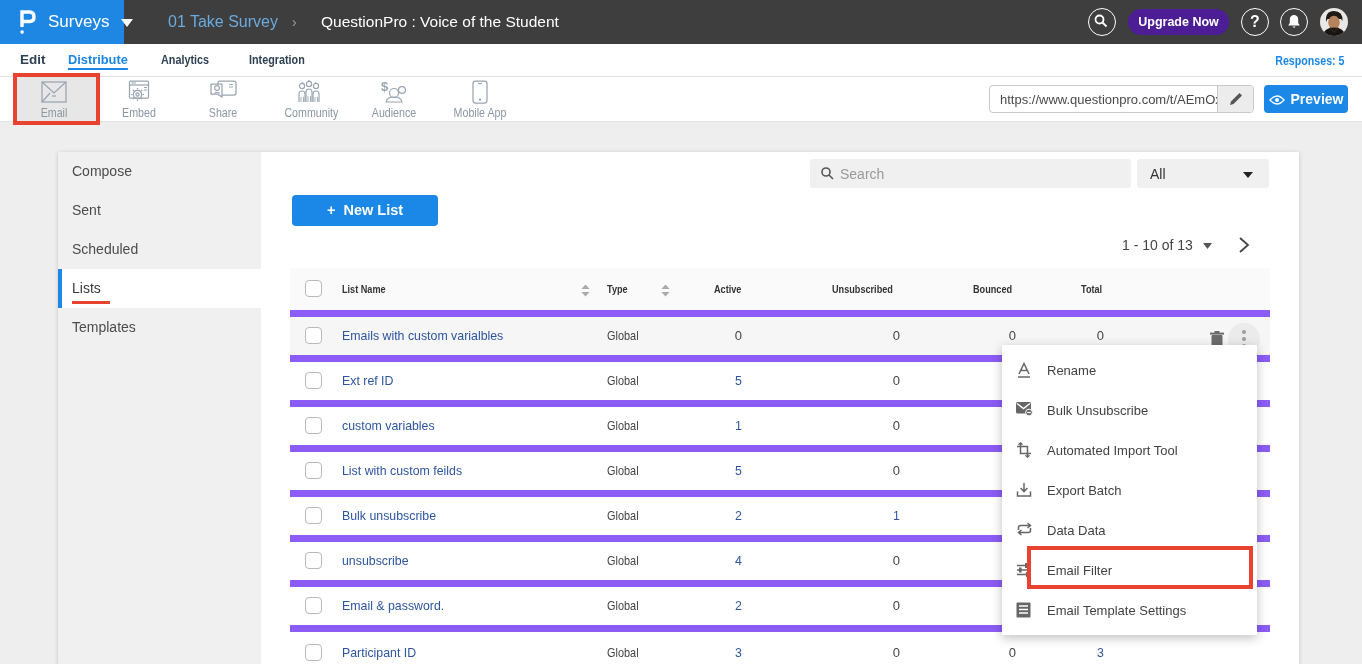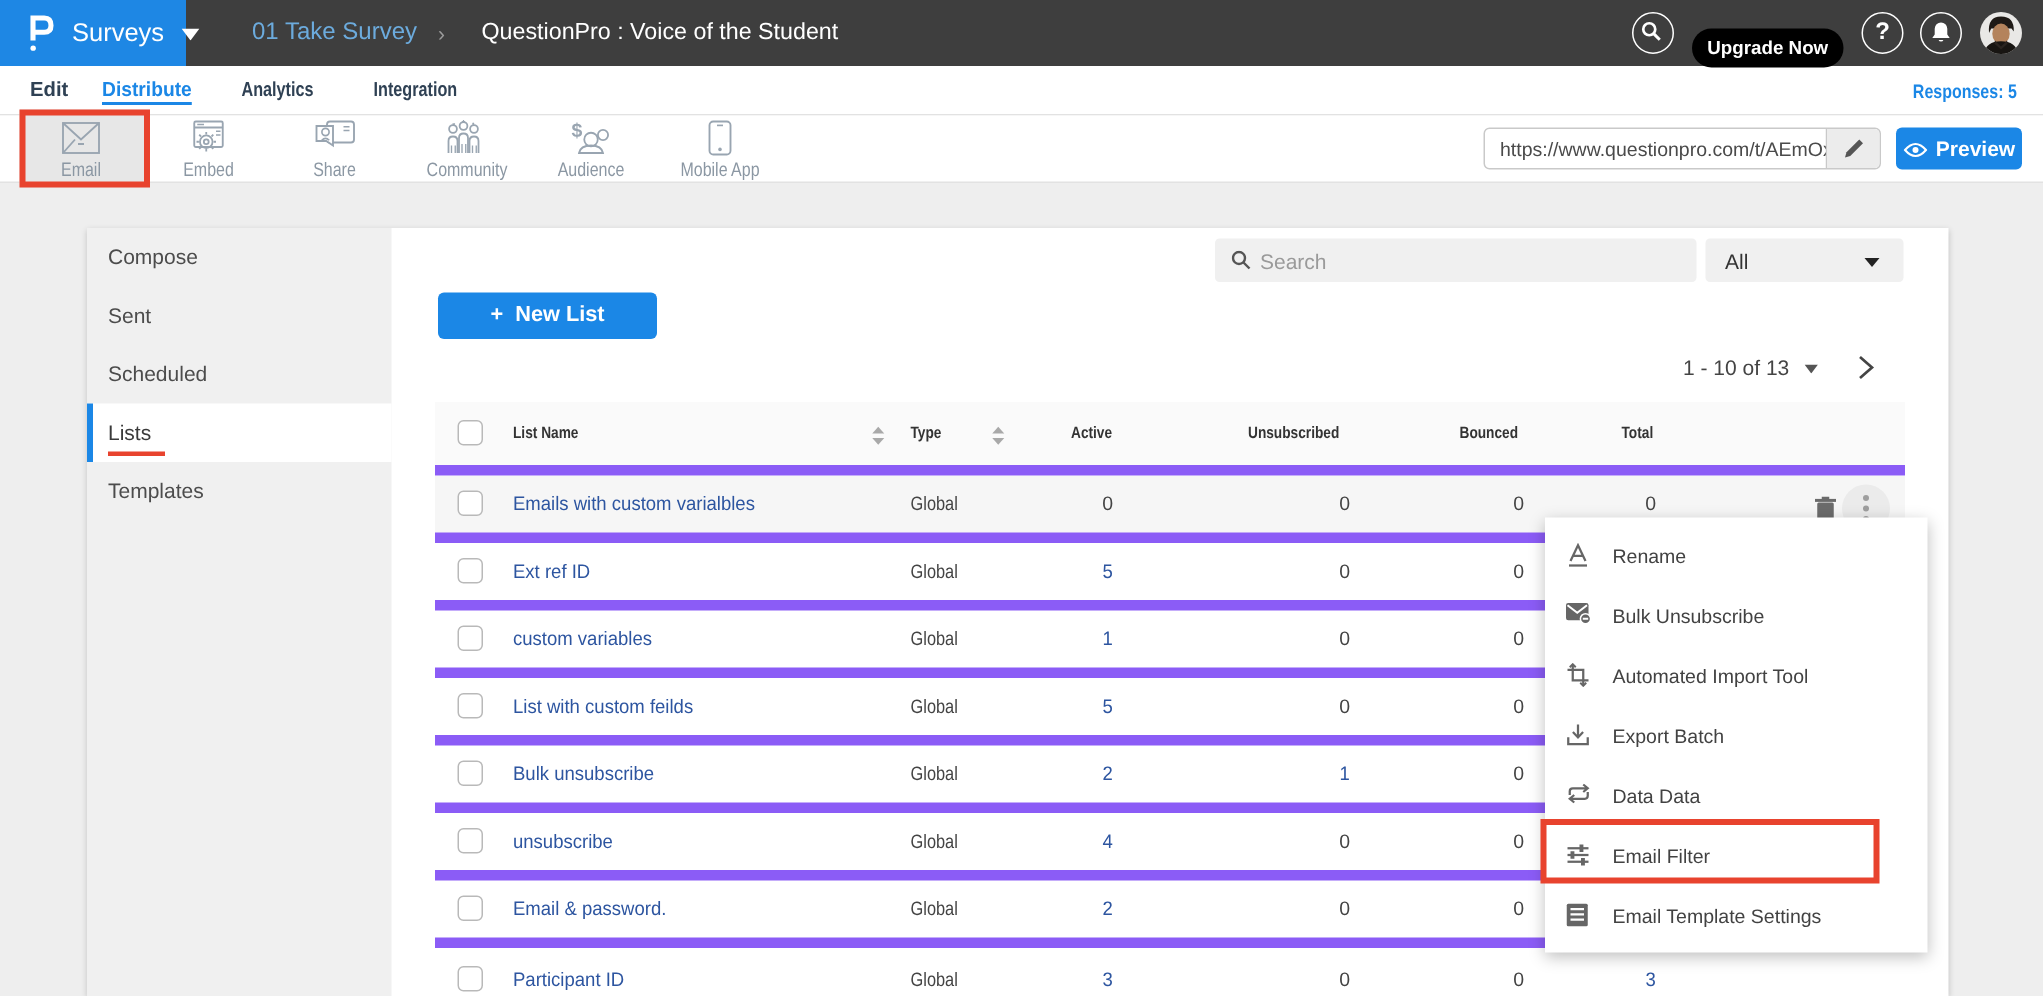--- a/index.html
+++ b/index.html
@@ -7,22 +7,22 @@
     font-family:"Liberation Sans", sans-serif; position:relative; }
 
   
   #topbar { position:absolute; left:0; top:0; width:1362px; height:44px; background:#3e3e3e; z-index:5; }
   #logoblk { position:absolute; left:0; top:0; width:124px; height:44px; background:#1e87e4; }
   #surveys { position:absolute; left:48px; top:12px; color:#fff; font-size:17px; }
   .crumb1 { position:absolute; left:168px; top:13px; color:#6cabdd; font-size:16px; }
   .crumbsep { position:absolute; left:292px; top:14px; color:#9b9b9b; font-size:14px; }
   .crumb2 { position:absolute; left:321px; top:13px; color:#fff; font-size:15.5px; }
   .circbtn { position:absolute; top:8px; width:28px; height:28px; border:1.5px solid #fff; border-radius:50%; }
-  #upgrade { position:absolute; left:1128px; top:9px; width:101px; height:26px; background:#000000;
-    border-radius:13px; color:#fff; font-size:12.5px; font-weight:bold; text-align:center; line-height:26px;margin-top:10px; }
+  #upgrade { position:absolute; left:1128px; top:9px; width:101px; height:26px; background:#4c1d95;
+    border-radius:13px; color:#fff; font-size:12.5px; font-weight:bold; text-align:center; line-height:26px; }
   #avatar { position:absolute; left:1320px; top:8px; width:28px; height:28px; border-radius:50%; overflow:hidden; }
 
   
   #nav { position:absolute; left:0; top:44px; width:1362px; height:33px; background:#fff; border-bottom:1px solid #e2e2e2; }
   .navitem { position:absolute; top:8px; font-size:13.5px; font-weight:bold; color:#2f4154; }
   #responses { position:absolute; right:17px; top:9px; font-size:13px; font-weight:bold; color:#1b87e6; transform:scaleX(0.82); transform-origin:100% 50%; }
 
   
   #toolbar { position:absolute; left:0; top:77px; width:1362px; height:45px; background:#fff; border-bottom:1px solid #e2e2e2; }
   .tool { position:absolute; top:0; text-align:center; }
@@ -67,21 +67,21 @@
   .c4 { text-align:right; padding-right:60px; }
   .c5 { text-align:right; padding-right:48px; }
   .c6 { text-align:right; padding-right:32px; }
   thead .c3 { text-align:left; padding:0 0 0 30px; }
   thead .c4 { text-align:left; padding:0 0 0 38px; }
   thead .c5 { text-align:left; padding:0 0 0 13px; }
   thead .c6 { text-align:left; padding:0 0 0 17px; }
   .sort { position:absolute; top:16px; }
 
   
-  #menu { position:absolute; left:1030px; top:345px; width:255px; height:290px; background:#fff;
+  #menu { position:absolute; left:1002px; top:345px; width:255px; height:290px; background:#fff;
     box-shadow:0 3px 10px rgba(0,0,0,0.25); z-index:8; padding-top:5px; }
   .mi { position:relative; height:40px; }
   .mi .ictr { position:absolute; left:14px; top:12px; width:16px; height:16px; }
   .mi .mtxt { position:absolute; left:45px; top:13px; font-size:13px; color:#424242; }
   #redbox2 { position:absolute; left:1027px; top:546px; width:226px; height:43px; border:4px solid #e8432e; z-index:9; }
 
   svg { display:block; }
   .hl { display:inline-block; transform:scaleX(0.83); transform-origin:0 50%; }
   .gl { display:inline-block; transform:scaleX(0.84); transform-origin:0 50%; }
   a.lnk { display:inline-block; transform:scaleX(0.95); transform-origin:0 50%; }

